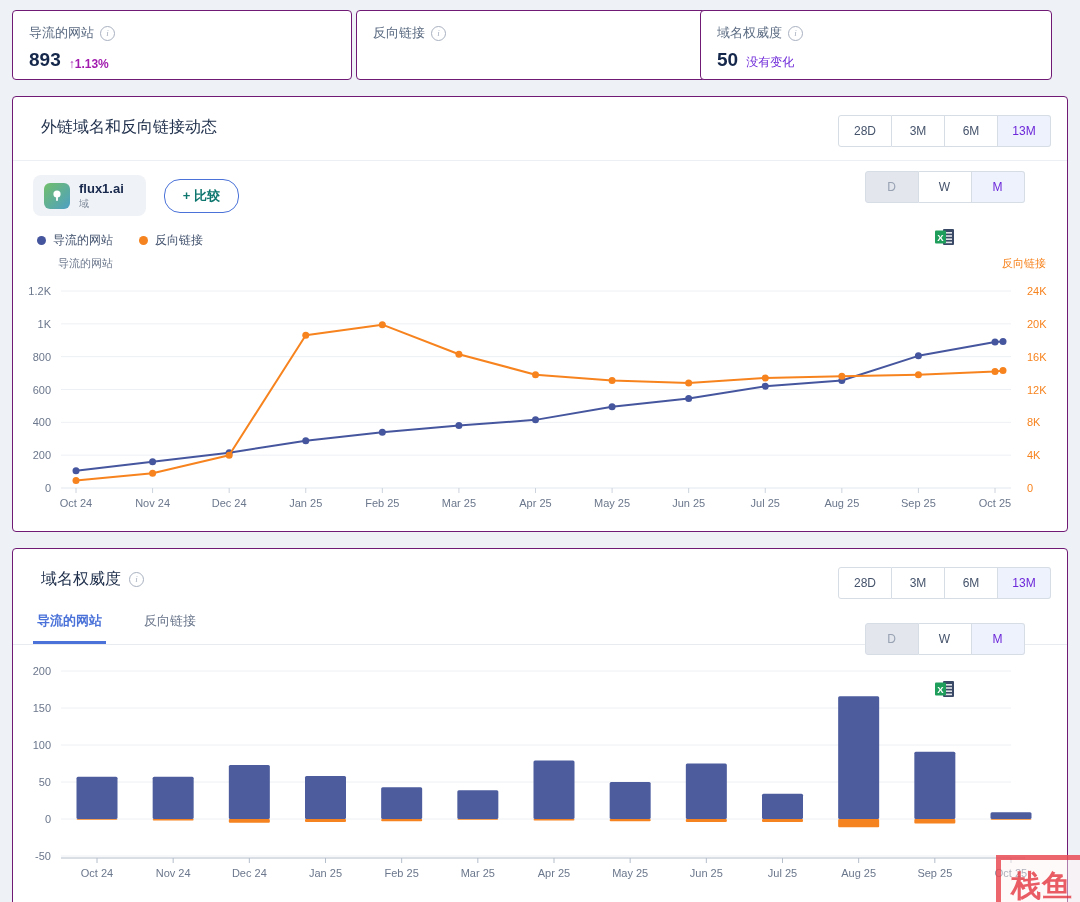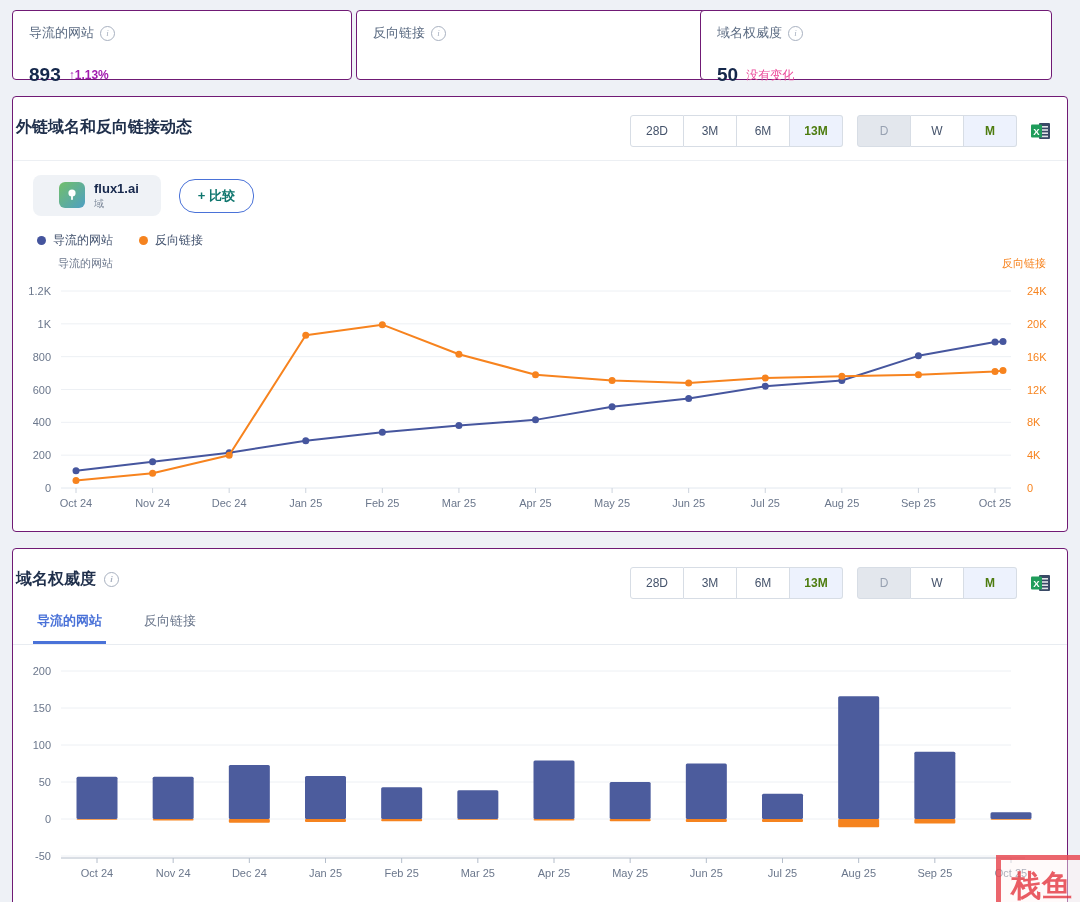--- a/index.html
+++ b/index.html
@@ -6,42 +6,42 @@
   body{font-family:"Liberation Sans","DejaVu Sans",sans-serif;background:#eef1f6;}
   #stage{position:relative;width:1080px;height:902px;background:#eef1f6;overflow:hidden;}
   .card{position:absolute;background:#fff;border:1px solid #701a75;border-radius:4px;box-sizing:border-box;}
 
   
   .stat-card{padding:13px 16px 10px 16px;height:70px;}
   .stat-label-row{display:flex;align-items:center;gap:6px;font-size:13px;color:#5b6b82;}
   .info-icon{display:inline-flex;align-items:center;justify-content:center;width:13px;height:13px;
     border:1px solid #a8b1c0;border-radius:50%;color:#a8b1c0;font-size:9px;font-style:italic;
     font-family:"Liberation Serif",serif;line-height:1;}
-  .stat-value-row{display:flex;align-items:center;gap:8px;margin-top:22px;}
+  .stat-value-row{display:flex;align-items:flex-end;gap:8px;margin-top:7px;}
   .stat-value{font-size:19px;font-weight:bold;color:#15284b;}
   .chg-up{font-size:12px;color:#a21caf;font-weight:bold;}
-  .chg-none{font-size:12px;color:#ec4899;}
-
-  
-  .sec-title{font-size:16px;font-weight:bold;color:#20304c;padding:20px 0 0 3px;display:flex;align-items:center;gap:8px;}
+  .chg-none{font-size:12px;color:#6d28d9;}
+
+  
+  .sec-title{font-size:16px;font-weight:normal;color:#20304c;padding:20px 0 0 28px;display:flex;align-items:center;gap:8px;}
   .sec2-header{height:63px;border-bottom:1px solid #eceff3;}
-  .controls{position:absolute;top:18px;right:16px;display:flex;align-items:center;gap:14px;}
+  .controls{position:absolute;top:18px;right:16px;display:flex;align-items:center;gap:24px;flex-direction:column;}
   .btn-group{display:flex;}
   .ctl-btn{height:30px;min-width:34px;padding:0 9px;display:flex;align-items:center;justify-content:center;
     background:#fff;border:1px solid #d7dde5;border-left-width:0;font-size:12px;color:#45536b;cursor:pointer;}
   .btn-group .ctl-btn:first-child{border-left-width:1px;border-radius:3px 0 0 3px;}
   .btn-group .ctl-btn:last-child{border-radius:0 3px 3px 0;}
-  .ctl-btn.active{background:#edf2fd;color:#4d7c0f;font-weight:bold;}
+  .ctl-btn.active{background:#edf2fd;color:#6d28d9;font-weight:normal;}
   .ctl-btn.disabled{background:#e3e7ed;color:#98a2b2;}
   .xls-icon{width:20px;height:20px;display:block;cursor:pointer;}
 
   
   .chip-row{display:flex;align-items:center;gap:18px;margin:14px 0 0 20px;}
-  .domain-chip{display:flex;align-items:flex-start;gap:9px;background:#eff2f6;border-radius:8px;
-    padding:7px 22px 7px 26px;cursor:pointer;}
+  .domain-chip{display:flex;align-items:center;gap:9px;background:#eff2f6;border-radius:8px;
+    padding:7px 22px 7px 11px;cursor:pointer;}
   .favicon{width:26px;height:26px;border-radius:6px;background:linear-gradient(135deg,#72bf6a,#4e9fc4);
     display:flex;align-items:center;justify-content:center;}
   .chip-name{font-size:13px;font-weight:bold;color:#18294d;line-height:14px;}
   .chip-type{font-size:10px;color:#7b8798;line-height:11px;margin-top:2px;}
   .compare-btn{border:1px solid #4a72d8;color:#0f766e;background:#fff;border-radius:16px;
     padding:7px 18px;font-size:13px;font-weight:bold;cursor:pointer;}
 
   
   .legend{display:flex;align-items:center;gap:26px;margin:16px 0 0 24px;}
   .legend-item{display:flex;align-items:center;gap:7px;font-size:12px;color:#42526e;cursor:pointer;}

